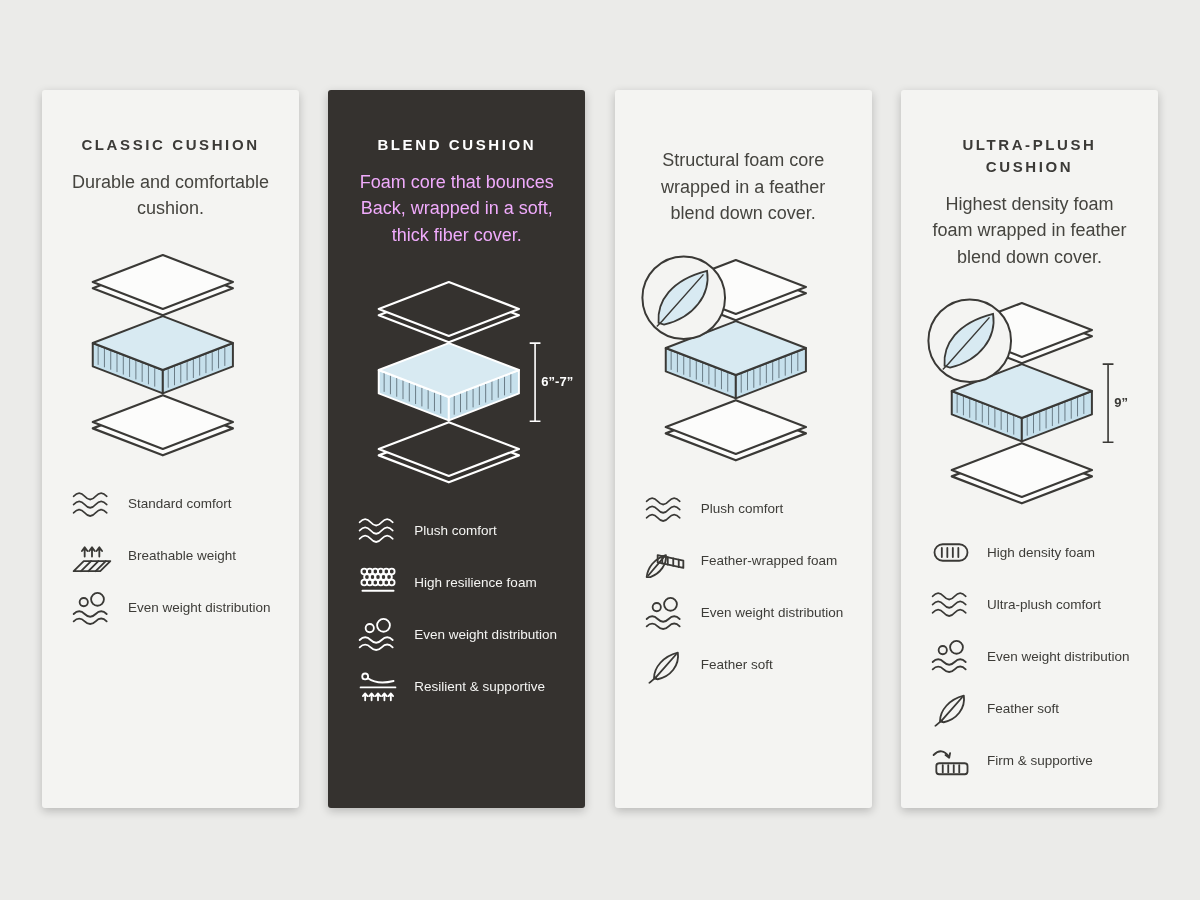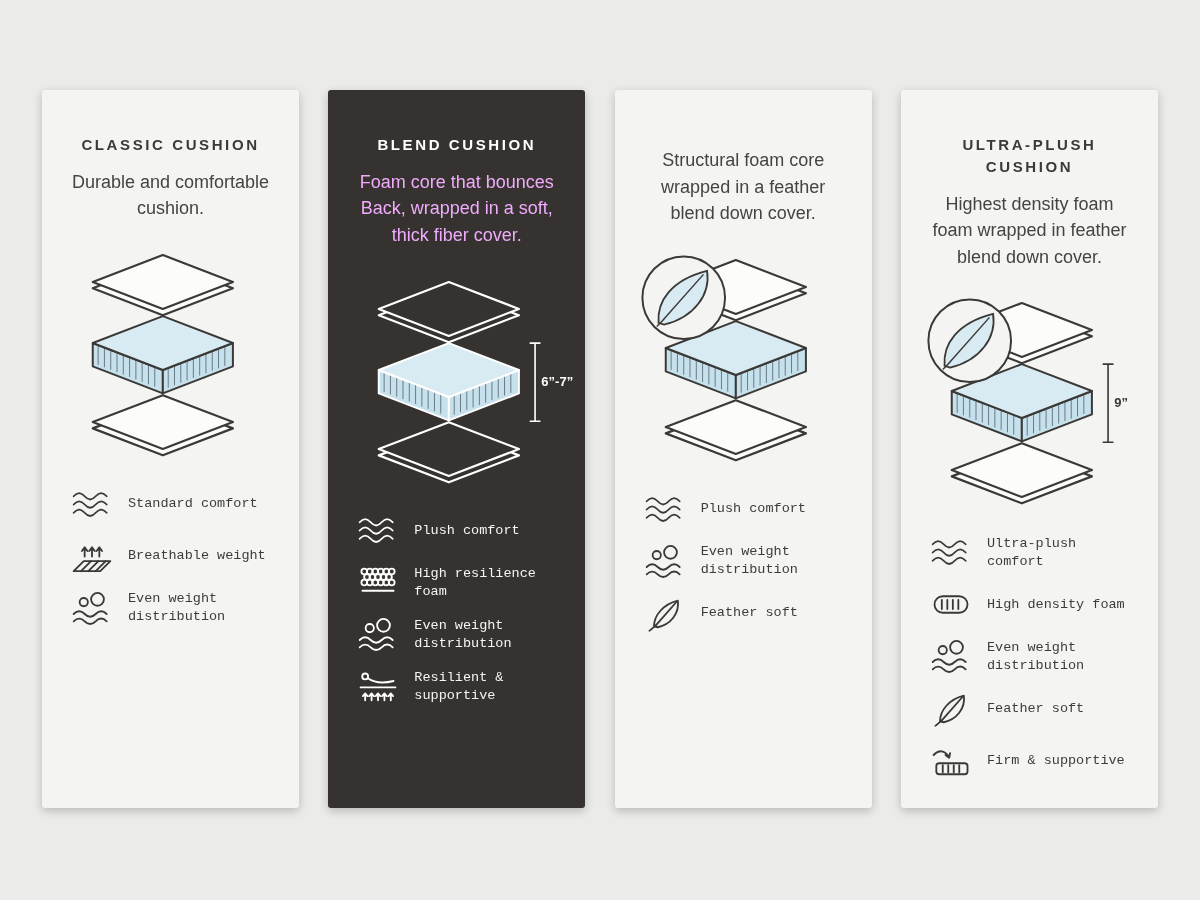--- a/index.html
+++ b/index.html
@@ -15,21 +15,21 @@
   .title{margin:0;text-align:center;font-size:15px;font-weight:700;
          letter-spacing:2.6px;line-height:1.45;}
   .card.light .title{color:#3b3a37;}
   .card.dark .title{color:#ffffff;}
   .desc{margin:13px 4px 0;text-align:center;font-size:18px;line-height:1.48;}
   .card.light .desc{color:#45443f;}
   .card.dark .desc{color:#f0abfc;}
   .illus{margin-top:24px;text-align:center;}
   .cushion{width:230px;height:auto;display:block;margin:0 auto;}
   .features{list-style:none;margin:28px 0 0;padding:0 0 0 6px;}
-  .feature{display:flex;align-items:center;margin-bottom:14px;min-height:38px;font-family:Liberation Mono, monospace;}
+  .feature{display:flex;align-items:center;margin-bottom:14px;min-height:38px;}
   .f-icon{width:44px;height:37px;flex:0 0 44px;margin-right:14px;
           stroke:var(--ink);fill:none;stroke-width:2;stroke-linecap:round;stroke-linejoin:round;}
   .f-label{font-size:13.5px;line-height:1.32;}
   .card.light .f-label{color:#3d3c38;}
   .card.dark .f-label{color:#f5f5f3;}
   .measure-line{stroke:var(--ink);stroke-width:1.8;fill:none;}
   .measure-text{font-family:"Liberation Sans",sans-serif;font-size:14.5px;font-weight:600;
                 fill:var(--ink);stroke:none;}
   .defs-svg{position:absolute;width:0;height:0;overflow:hidden;}
 </style>
@@ -231,20 +231,26 @@
     </div>
     <ul class="features">
       <li class="feature">
         <svg class="f-icon" viewBox="0 0 48 40">
             <use href="#i-waves"></use>
           </svg>
         <span class="f-label">Plush comfort</span>
       </li>
       <li class="feature">
         <svg class="f-icon" viewBox="0 0 48 40">
+            <use href="#i-featherfoam"></use>
+          </svg>
+        <span class="f-label">Feather-wrapped foam</span>
+      </li>
+      <li class="feature">
+        <svg class="f-icon" viewBox="0 0 48 40">
             <use href="#i-evenweight"></use>
           </svg>
         <span class="f-label">Even weight distribution</span>
       </li>
       <li class="feature">
         <svg class="f-icon" viewBox="0 0 48 40">
             <use href="#i-feather"></use>
           </svg>
         <span class="f-label">Feather soft</span>
       </li>
@@ -264,29 +270,29 @@
         </g>
         <g>
           <path class="measure-line" d="M206 78 V165 M200 78 H212 M200 165 H212"></path>
           <text class="measure-text" x="213" y="126">9”</text>
         </g>
       </svg>
     </div>
     <ul class="features">
       <li class="feature">
         <svg class="f-icon" viewBox="0 0 48 40">
+            <use href="#i-densityfoam"></use>
+          </svg>
+        <span class="f-label">High density foam</span>
+      </li>
+      <li class="feature">
+        <svg class="f-icon" viewBox="0 0 48 40">
             <use href="#i-waves"></use>
           </svg>
         <span class="f-label">Ultra-plush comfort</span>
-      </li>
-      <li class="feature">
-        <svg class="f-icon" viewBox="0 0 48 40">
-            <use href="#i-densityfoam"></use>
-          </svg>
-        <span class="f-label">High density foam</span>
       </li>
       <li class="feature">
         <svg class="f-icon" viewBox="0 0 48 40">
             <use href="#i-evenweight"></use>
           </svg>
         <span class="f-label">Even weight distribution</span>
       </li>
       <li class="feature">
         <svg class="f-icon" viewBox="0 0 48 40">
             <use href="#i-feather"></use>

